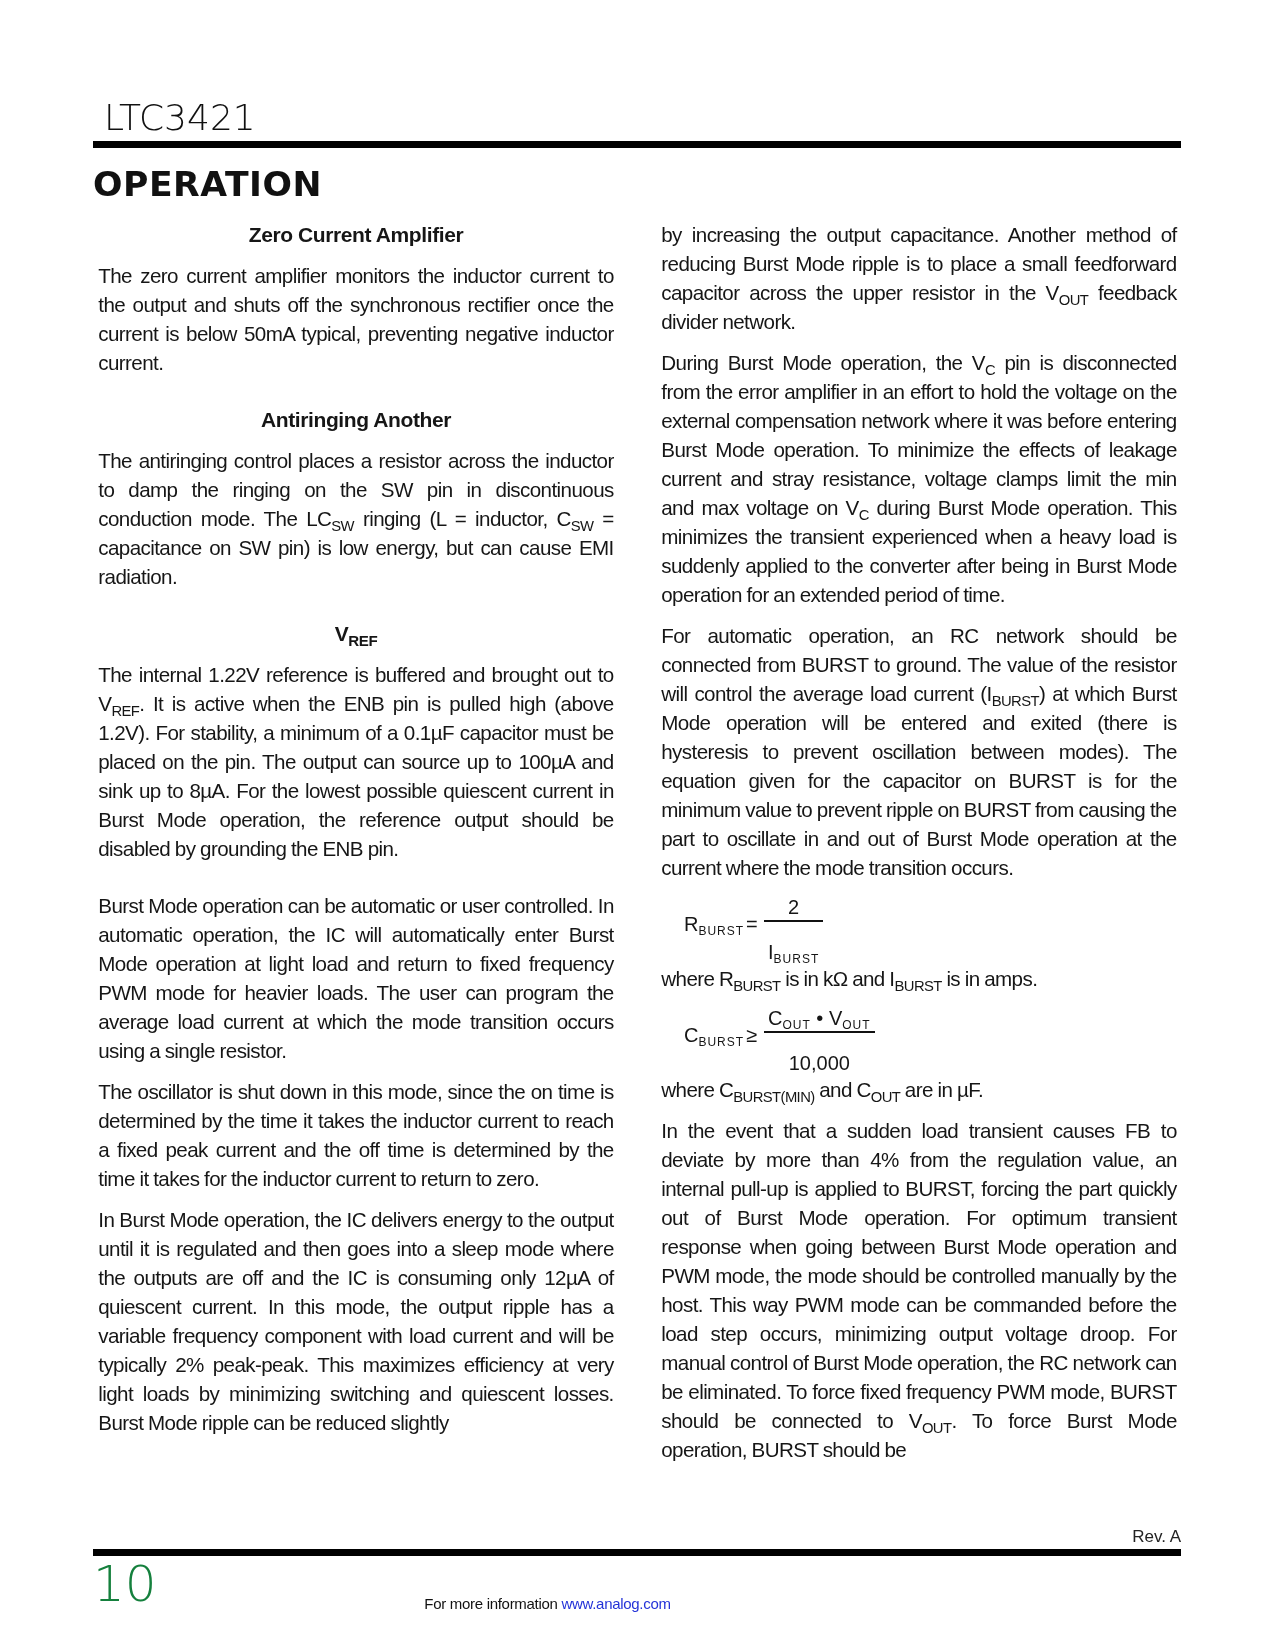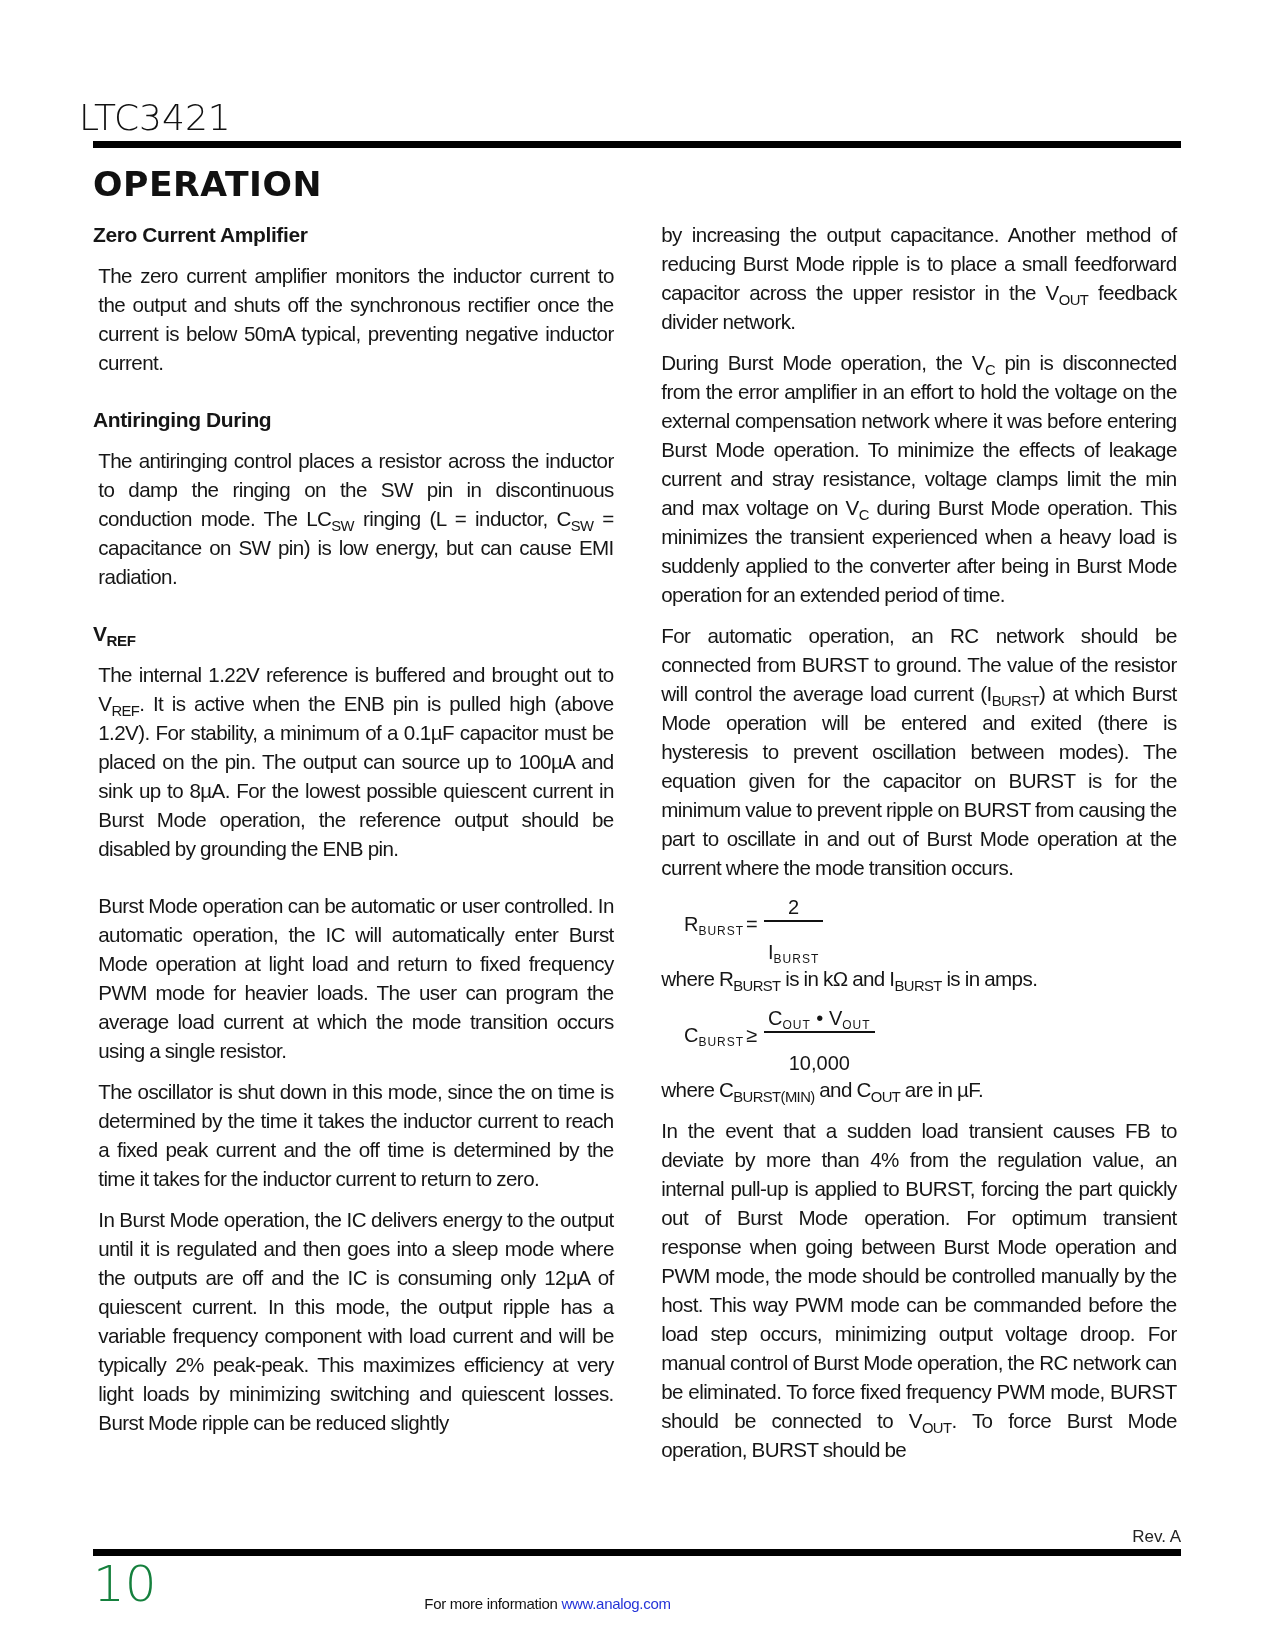--- a/index.html
+++ b/index.html
@@ -1,25 +1,25 @@
 <!DOCTYPE html>
 <html><head>
 <meta charset="utf-8">
 <style>
   html, body { margin: 0; padding: 0; background: #ffffff; }
   body { width: 1275px; height: 1650px; position: relative; overflow: hidden; color: #111; }
   .abs { position: absolute; }
-  .part { left: 79px; top: 98px; font-family: "DejaVu Sans", sans-serif; font-weight: 200; font-size: 36px; letter-spacing: 0px; line-height: 40px; color: #111; }
+  .part { left: 104px; top: 98px; font-family: "DejaVu Sans", sans-serif; font-weight: 200; font-size: 36px; letter-spacing: 0px; line-height: 40px; color: #111; }
   .rule-top { left: 93px; top: 141px; width: 1088px; height: 7px; background: #000; }
   .section { left: 93px; top: 166px; font-family: "DejaVu Sans", sans-serif; font-weight: 900; font-size: 33px; letter-spacing: 0.5px; line-height: 38px; transform: scaleX(1.05); transform-origin: left; }
   .col { position: absolute; width: 526px; font-family: "Liberation Sans", sans-serif; font-size: 21px; line-height: 29px; color: #161616; }
   .col.left { left: 93px; top: 220px; }
   .col.right { left: 656px; top: 220px; width: 526px; }
   .col p { margin: 0 0 12px 0; text-align: justify; letter-spacing: -0.6px; word-spacing: -0.5px; transform: scaleX(0.98); }
-  .col h3 { margin: 0 0 12px 0; font-size: 21px; font-weight: bold; line-height: 29px; letter-spacing: -0.4px; }
+  .col h3 { margin: 0 0 12px 0; font-size: 21px; font-weight: bold; line-height: 29px; letter-spacing: -0.4px; text-align: center; }
   .col .gap { height: 16px; }
   sub { font-size: 0.72em; vertical-align: -0.3em; line-height: 0; }
   .eq { position: relative; height: 62px; margin: 6px 0 8px 28px; font-size: 20px; }
   .eq .lhs { position: absolute; left: 0; top: 16px; }
   .eq .lhs sub { font-size: 12px; letter-spacing: 1px; }
   .eq .op { position: absolute; top: 16px; }
   .eq .frac { position: absolute; top: 0; text-align: center; }
   .eq .num { display: block; line-height: 26px; padding: 0 4px; }
   .eq .bar { display: block; height: 1.5px; background: #111; }
   .eq .den { display: block; line-height: 28px; padding: 16px 4px; }
@@ -34,21 +34,21 @@
 <body>
 
 <div class="abs part">LTC3421</div>
 <div class="abs rule-top"></div>
 <div class="abs section">OPERATION</div>
 
 <div class="col left">
   <h3>Zero Current Amplifier</h3>
   <p>The zero current amplifier monitors the inductor current to the output and shuts off the synchronous rectifier once the current is below 50mA typical, preventing negative inductor current.</p>
   <div class="gap"></div>
-  <h3>Antiringing During</h3>
+  <h3>Antiringing Another</h3>
   <p><span>The antiringing control places a resistor across the inductor to damp the ringing on the SW pin in discontinuous conduction mode. The LC</span><sub>SW</sub><span> ringing (L = inductor, C</span><sub>SW</sub><span> = capacitance on SW pin) is low energy, but can cause EMI radiation.</span></p>
   <div class="gap"></div>
   <h3><span>V</span><sub>REF</sub></h3>
   <p><span>The internal 1.22V reference is buffered and brought out to V</span><sub>REF</sub><span>. It is active when the ENB pin is pulled high (above 1.2V). For stability, a minimum of a 0.1µF capacitor must be placed on the pin. The output can source up to 100µA and sink up to 8µA. For the lowest possible quiescent current in Burst Mode operation, the reference output should be disabled by grounding the ENB pin.</span></p>
   <div class="gap"></div>
   <p>Burst Mode operation can be automatic or user controlled. In automatic operation, the IC will automatically enter Burst Mode operation at light load and return to fixed frequency PWM mode for heavier loads. The user can program the average load current at which the mode transition occurs using a single resistor.</p>
   <p>The oscillator is shut down in this mode, since the on time is determined by the time it takes the inductor current to reach a fixed peak current and the off time is determined by the time it takes for the inductor current to return to zero.</p>
   <p>In Burst Mode operation, the IC delivers energy to the output until it is regulated and then goes into a sleep mode where the outputs are off and the IC is consuming only 12µA of quiescent current. In this mode, the output ripple has a variable frequency component with load current and will be typically 2% peak-peak. This maximizes efficiency at very light loads by minimizing switching and quiescent losses. Burst Mode ripple can be reduced slightly</p>
 </div>
 

